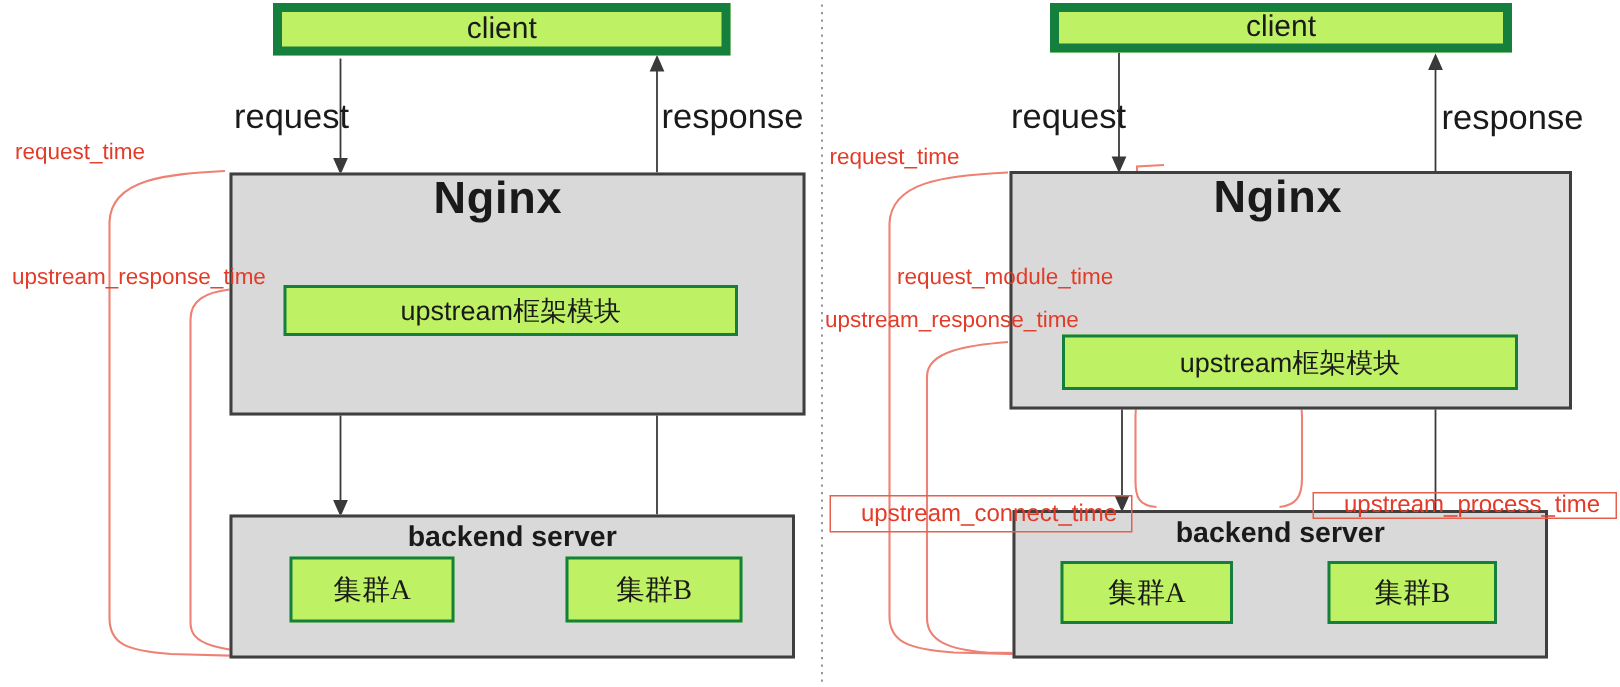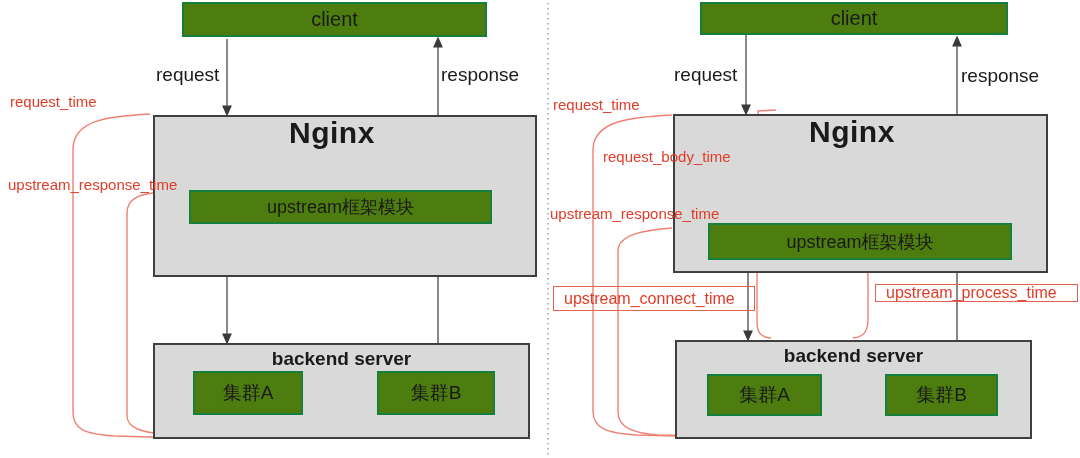--- a/index.html
+++ b/index.html
@@ -12,35 +12,35 @@
     --line:#3a3a3a;
   }
   html,body{margin:0;padding:0;background:#ffffff;}
   .canvas{
     position:relative;width:1080px;height:458px;background:#ffffff;overflow:hidden;
     font-family:"Liberation Sans","DejaVu Sans",sans-serif;color:var(--ink);
   }
   .abs{position:absolute;}
   .box{
     position:absolute;box-sizing:border-box;display:flex;align-items:center;justify-content:center;
-    background:#4d7c0f;border:2px solid #15803d;
+    background:#bef264;border:6px solid #15803d;
   }
   .gray{background:var(--box-fill);border:2px solid var(--box-border);}
   .node-label{font-size:20px;}
   .title{position:absolute;font-weight:bold;font-size:30px;letter-spacing:.5px;}
   .backend-title{position:absolute;font-weight:bold;font-size:19px;width:100%;text-align:center;}
-  .flow-label{position:absolute;font-size:19px;}
+  .flow-label{position:absolute;font-size:23px;}
   .red-label{position:absolute;font-size:15px;font-weight:500;color:var(--red-text);white-space:nowrap;}
   .red-box{
     position:absolute;box-sizing:border-box;border:1px solid var(--red-border);
-    display:flex;align-items:center;padding-left:10px;
-    font-size:16px;font-weight:500;color:var(--red-text);white-space:nowrap;background:transparent;
+    display:flex;align-items:center;padding-left:20px;
+    font-size:16px;font-weight:500;color:var(--red-text);white-space:nowrap;background:transparent;margin-top:44px;
   }
   .inner-box{border-width:2px;}
-  .cluster-label{font-size:19px;font-weight:500;}
+  .cluster-label{font-size:19px;font-weight:500;font-family:Liberation Serif, serif;}
   .upstream-label{font-size:18px;text-align:center;}
   svg.overlay{position:absolute;left:0;top:0;pointer-events:none;}
 </style>
 </head>
 <body>
 
 <div class="canvas">
 
   <svg class="overlay" width="1080" height="458" viewBox="0 0 1080 458">
 
@@ -136,21 +136,21 @@
     </div>
 
     <div class="box inner-box" style="left:159px;top:374px;width:115px;height:42px;">
       <span class="cluster-label">集群A</span>
     </div>
     <div class="box inner-box" style="left:337px;top:374px;width:113px;height:42px;">
       <span class="cluster-label">集群B</span>
     </div>
 
     <div class="red-label" style="left:5px;top:96px;">request_time</div>
-    <div class="red-label" style="left:55px;top:148px;">request_body_time</div>
+    <div class="red-label" style="left:50px;top:176px;">request_module_time</div>
     <div class="red-label" style="left:2px;top:205px;">upstream_response_time</div>
 
     <div class="red-box" style="left:5px;top:286px;width:202px;height:25px;">
       <span>upstream_connect_time</span>
     </div>
     <div class="red-box" style="left:327px;top:284px;width:203px;height:18px;">
       <span>upstream_process_time</span>
     </div>
   </div>
 

